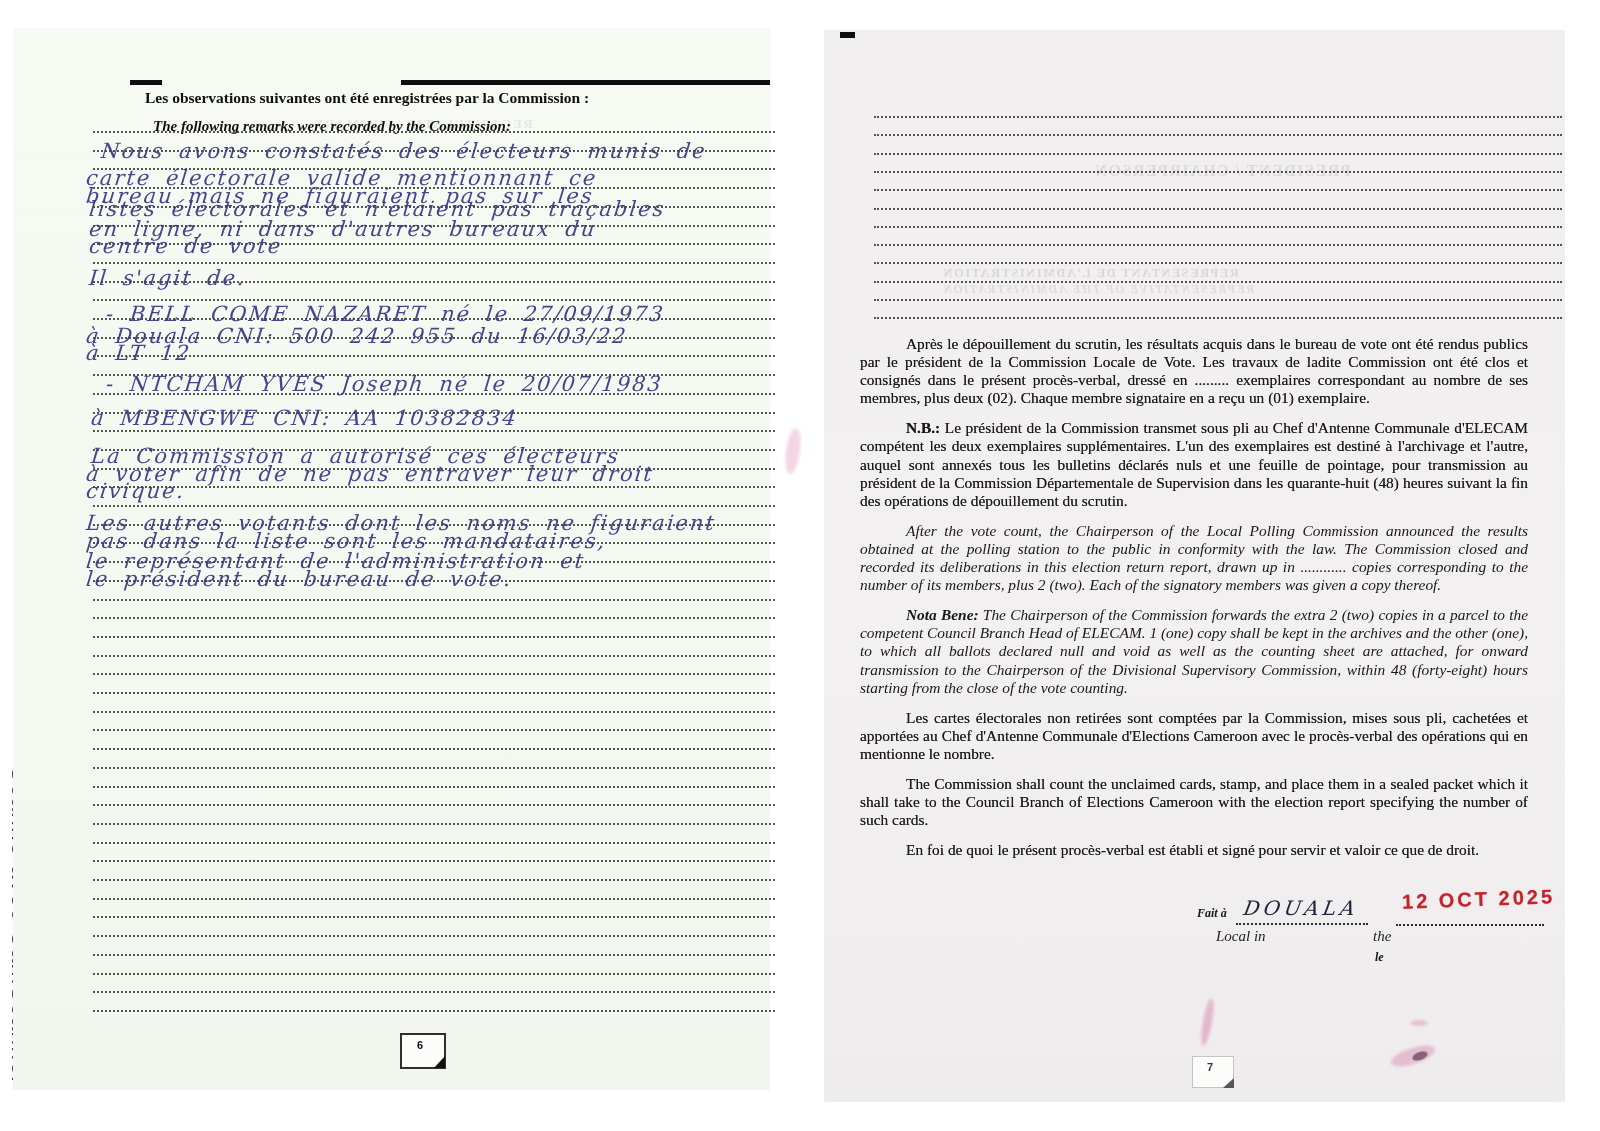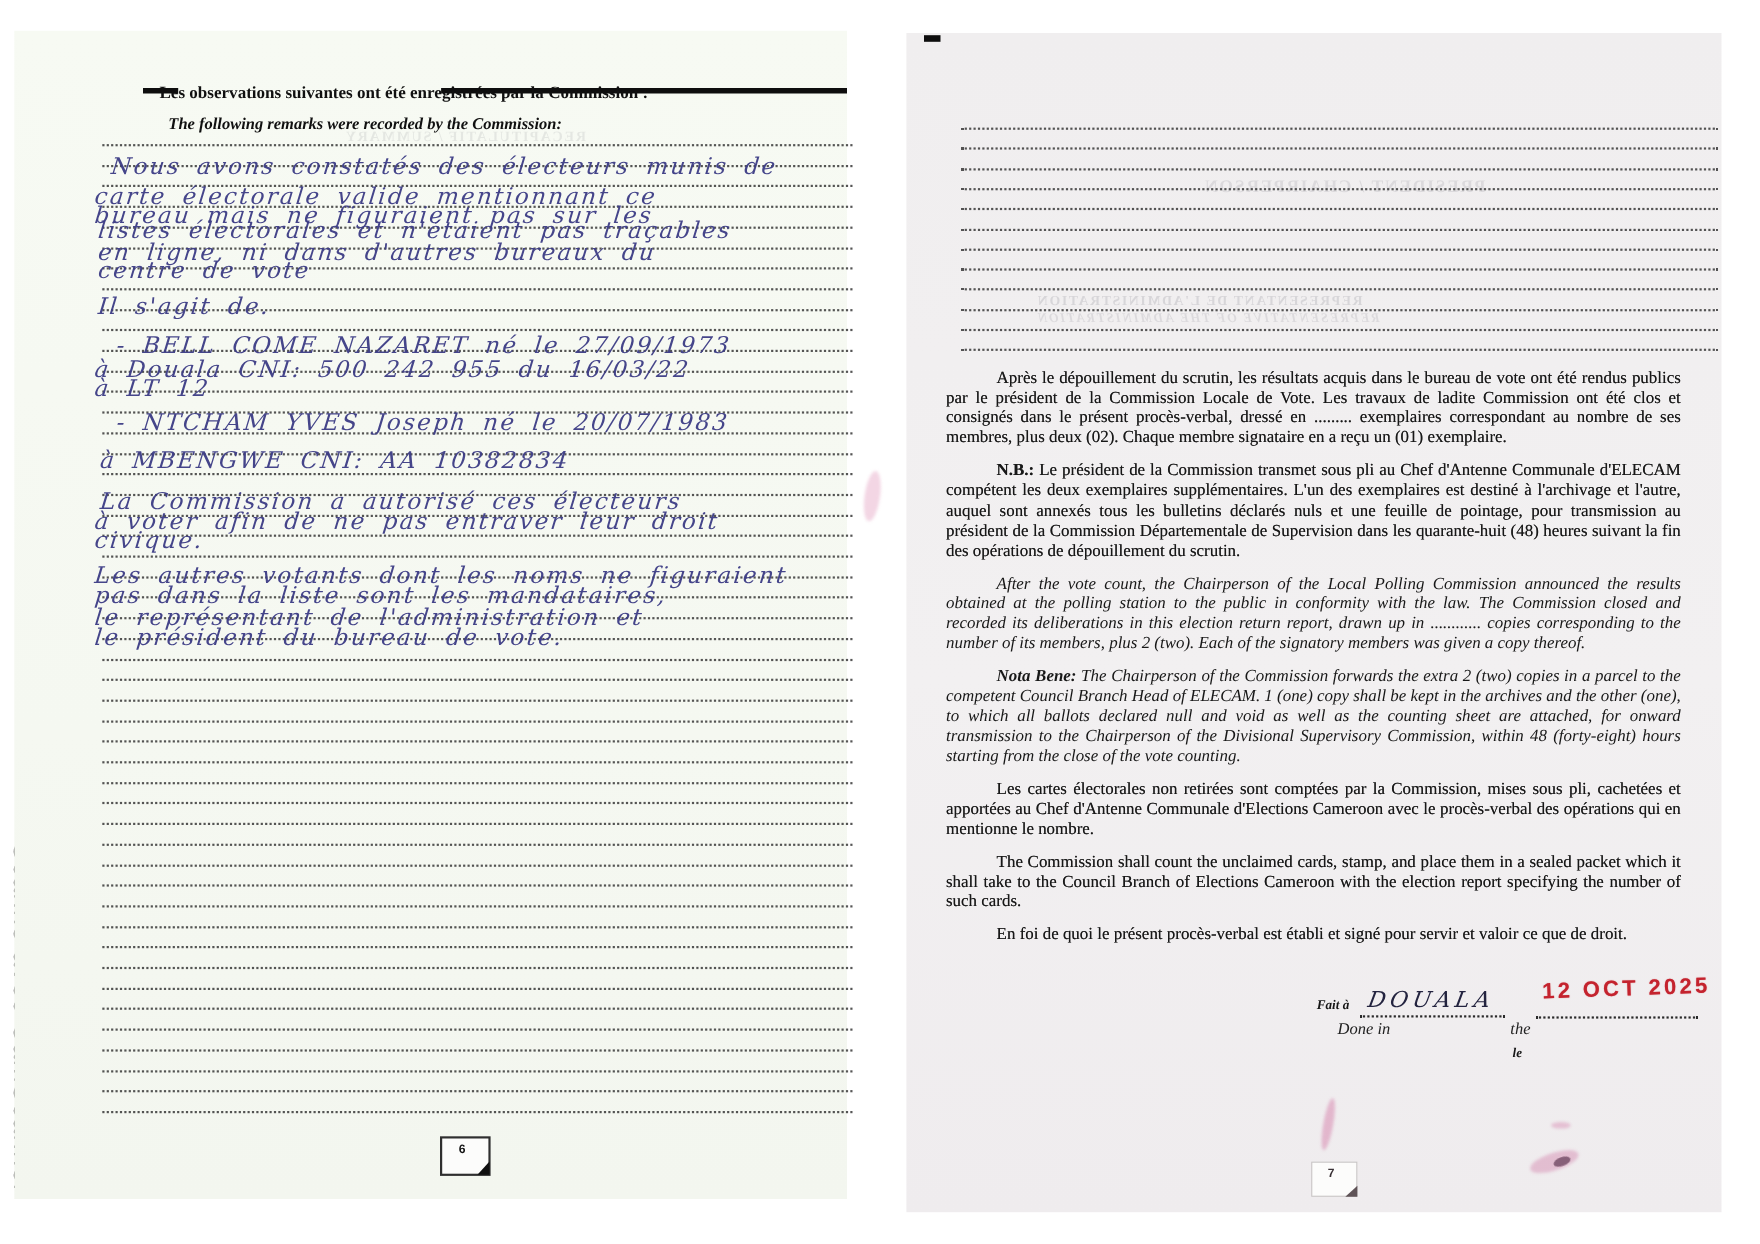--- a/index.html
+++ b/index.html
@@ -15,21 +15,21 @@
   
   .page{position:absolute;top:28px;}
   .page-left{left:13px;width:757px;height:1062px;
              background:linear-gradient(180deg,#f7faf3 0%,#f5f8f1 60%,#f3f6ef 100%);}
   .page-right{left:824px;top:30px;width:741px;height:1072px;
               background:linear-gradient(180deg,#f0eeef 0%,#f2f0f1 55%,#efecee 100%);}
 
   .bar{position:absolute;background:#0e0e0e;}
 
   
-  .obs-header{position:absolute;left:132px;top:48px;color:#101010;}
+  .obs-header{position:absolute;left:132px;top:61px;color:#101010;}
   .obs-header .fr{font-weight:bold;font-size:15.5px;}
   .obs-header .en{font-weight:bold;font-style:italic;font-size:15px;padding-left:8px;margin-top:11px;}
 
   
   .rline{position:absolute;height:0;border-bottom:2px dotted #2c2c2c;opacity:.8;}
 
   
   .hw{position:absolute;white-space:nowrap;
       font-family:"DejaVu Serif",serif;font-style:italic;
       font-size:21px;letter-spacing:2px;word-spacing:6px;
@@ -207,21 +207,21 @@
       <p class="fr tight">En foi de quoi le présent procès-verbal est établi et signé pour servir et valoir ce que de droit.</p>
     </div>
 
     <div class="sig">
       <span class="lbl" style="left:373px;top:876px;">Fait à</span>
       <span class="dotseg" style="left:412px;top:893px;width:132px;"></span>
       <span class="place-hw" style="left:420px;top:866px;">DOUALA</span>
       <span class="lbl" style="left:551px;top:920px;">le</span>
       <span class="dotseg" style="left:572px;top:894px;width:148px;"></span>
       <span class="stamp" style="left:578px;top:858px;color:#c4232e;">12 OCT 2025</span>
-      <span class="lbl2" style="left:392px;top:898px;">Done in</span>
+      <span class="lbl2" style="left:392px;top:898px;">Local in</span>
       <span class="lbl2" style="left:549px;top:898px;">the</span>
     </div>
 
     <div class="pgbox pgbox-right">
       <span class="digit">7</span>
       <span class="fold"></span>
     </div>
 
     <div class="smudge" style="left:379px;top:968px;width:9px;height:48px;background:rgba(205,95,150,.38);transform:rotate(10deg);"></div>
     <div class="smudge" style="left:586px;top:990px;width:18px;height:6px;background:rgba(210,110,160,.35);"></div>

